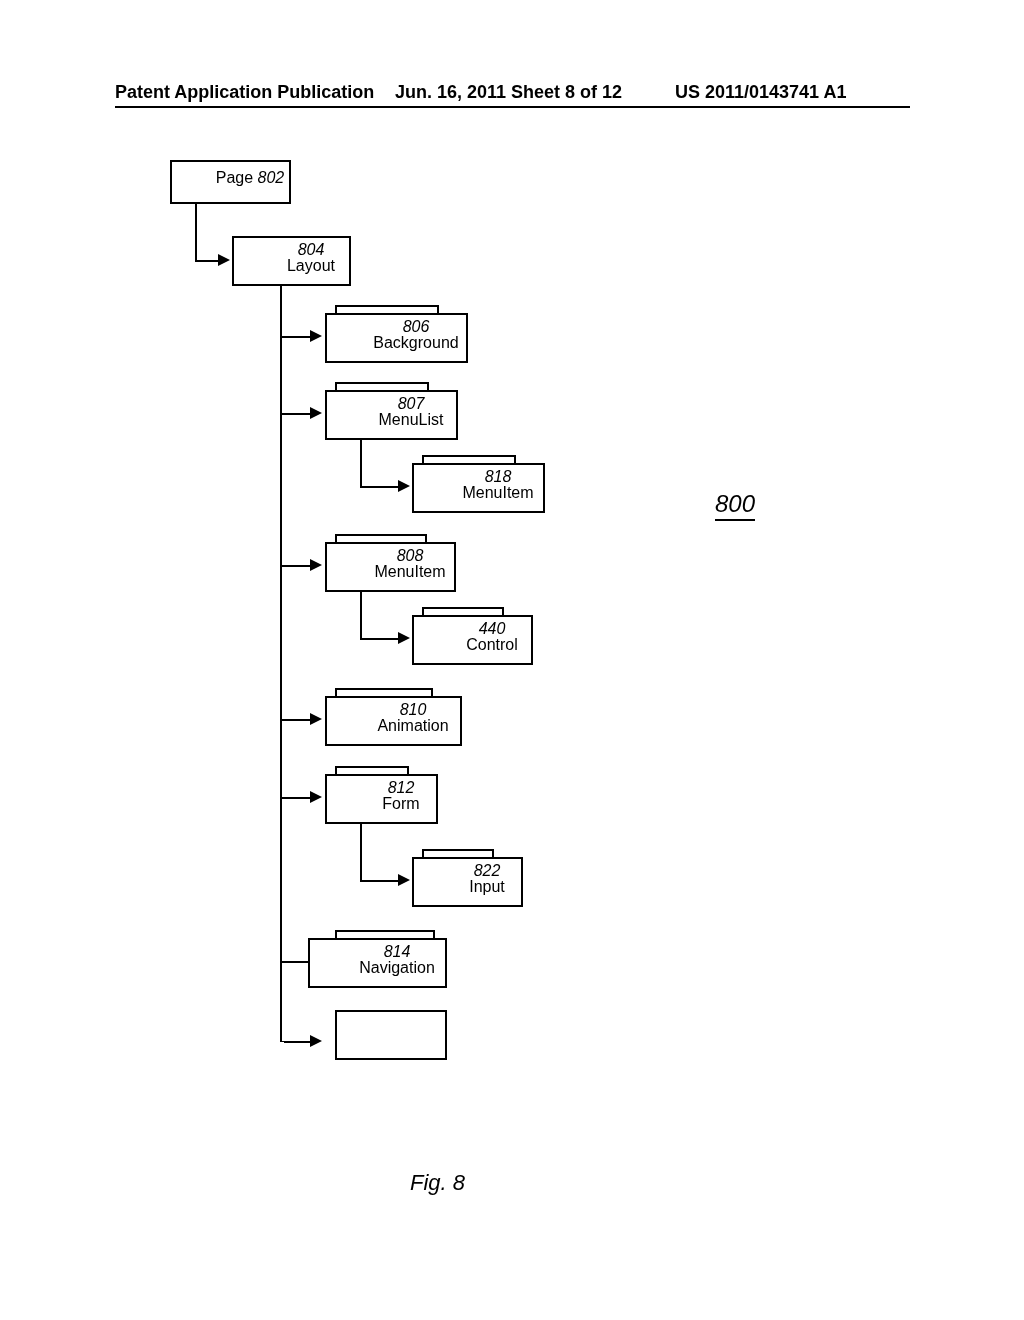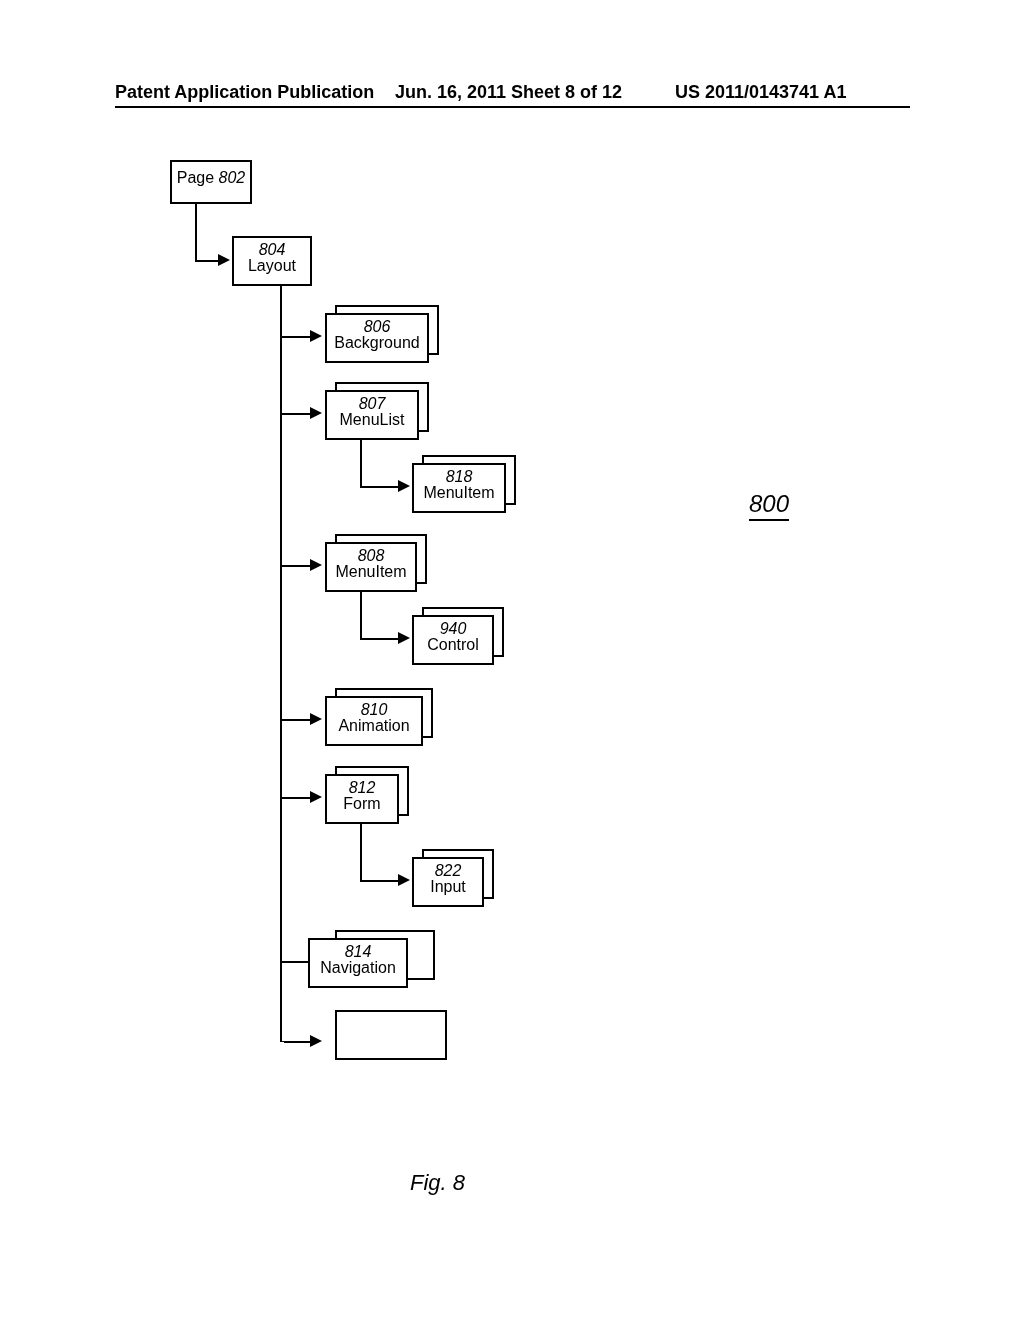--- a/index.html
+++ b/index.html
@@ -43,20 +43,21 @@
     width: 795px;
     border-top: 2px solid #000;
   }
 
   
   .box {
     position: absolute;
     border: 2px solid #000;
     background: #fff;
     z-index: 2;
+    padding-left: 39px;
   }
   .box .num {
     font-family: "Comic Sans MS", cursive, sans-serif;
     font-style: italic;
     font-size: 16px;
     text-align: center;
     line-height: 1;
     padding-top: 4px;
   }
   .box .label {
@@ -112,21 +113,21 @@
 
 <div class="page">
 
   <div class="header">
     <div class="left">Patent Application Publication</div>
     <div class="center">Jun. 16, 2011  Sheet 8 of 12</div>
     <div class="right">US 2011/0143741 A1</div>
     <div class="sep"></div>
   </div>
 
-  <div class="hand underline" style="left:715px; top:490px;margin-left:34px;">800</div>
+  <div class="hand underline" style="left:715px; top:490px;">800</div>
 
   <div class="hand" style="left:410px; top:1170px; font-size:22px;">Fig. 8</div>
 
   <div class="box" style="left:170px; top:160px; width:78px; height:40px;">
     <div class="label" style="padding-top:8px;"><span>Page</span> <span class="num" style="display:inline;">802</span></div>
   </div>
 
   <div class="vline" style="left:195px; top:200px; height:60px;"></div>
   <div class="hline" style="left:195px; top:260px; width:25px;"></div>
   <div class="arrow-right" style="left:218px; top:254px;"></div>
@@ -171,21 +172,21 @@
   </div>
   <div class="hline" style="left:280px; top:565px; width:32px;"></div>
   <div class="arrow-right" style="left:310px; top:559px;"></div>
 
   <div class="vline" style="left:360px; top:588px; height:50px;"></div>
   <div class="hline" style="left:360px; top:638px; width:40px;"></div>
   <div class="arrow-right" style="left:398px; top:632px;"></div>
 
   <div class="stack-shadow" style="left:422px; top:607px; width:78px; height:46px;"></div>
   <div class="box" style="left:412px; top:615px; width:78px; height:46px;">
-    <div class="num">940</div>
+    <div class="num">440</div>
     <div class="label">Control</div>
   </div>
 
   <div class="stack-shadow" style="left:335px; top:688px; width:94px; height:46px;"></div>
   <div class="box" style="left:325px; top:696px; width:94px; height:46px;">
     <div class="num">810</div>
     <div class="label">Animation</div>
   </div>
   <div class="hline" style="left:280px; top:719px; width:32px;"></div>
   <div class="arrow-right" style="left:310px; top:713px;"></div>

